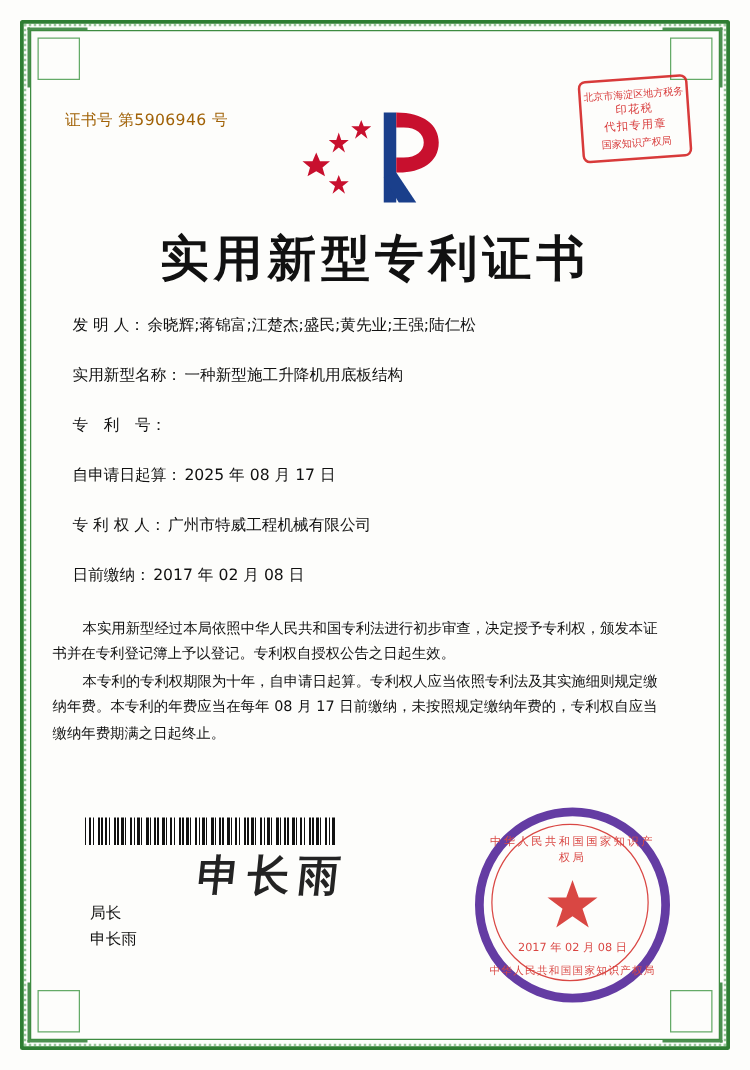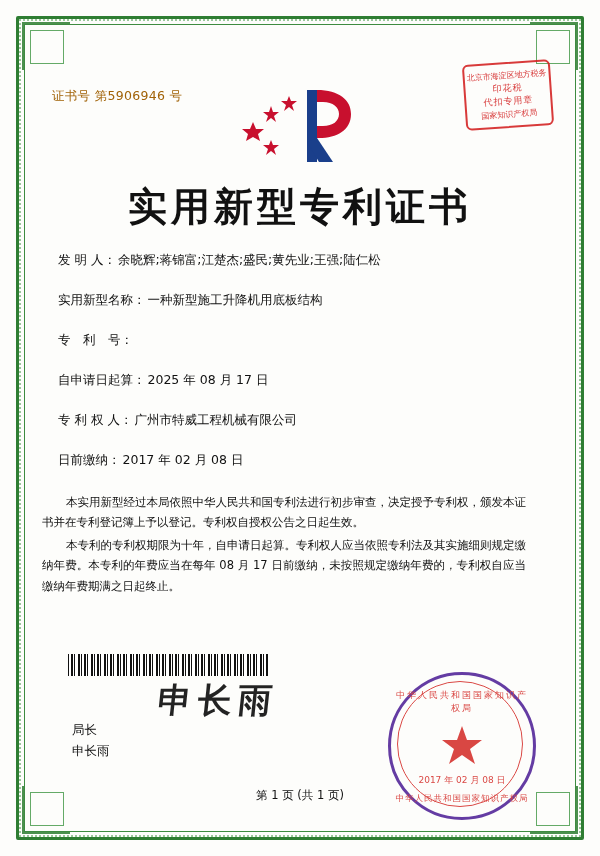--- a/index.html
+++ b/index.html
@@ -205,23 +205,23 @@
     letter-spacing: 6px;
     color: #111;
     transform: skewX(-6deg);
     opacity: .92;
   }
 
   
   .round-seal {
     position: absolute;
     right: 24px;
-    top: 632px;
+    top: 606px;
     width: 142px; height: 142px;
-    border: 3px solid #4c1d95;
+    border: 7px solid #4c1d95;
     border-radius: 50%;
     opacity: .86;
     color: #d42a26;
   }
   .round-seal .inner-ring {
     position: absolute;
     left: 6px; top: 6px;
     width: 124px; height: 124px;
     border: 1px solid #d42a26;
     border-radius: 50%;
@@ -357,16 +357,15 @@
       <div class="seal-arc-top">中华人民共和国国家知识产权局</div>
       <div class="seal-star">
         <svg viewBox="0 0 44 44" width="44" height="44" xmlns="http://www.w3.org/2000/svg">
           <polygon points="22,2 27,16 42,16 30,25 35,40 22,31 9,40 14,25 2,16 17,16" fill="#d42a26"></polygon>
         </svg>
       </div>
       <div class="seal-date">2017 年 02 月 08 日</div>
       <div class="seal-arc-bottom">中华人民共和国国家知识产权局</div>
     </div>
 
-    <div class="footer">第 1 页 (共 1 页)</div>
 
   </div>
 </div>
 
 </body></html>

